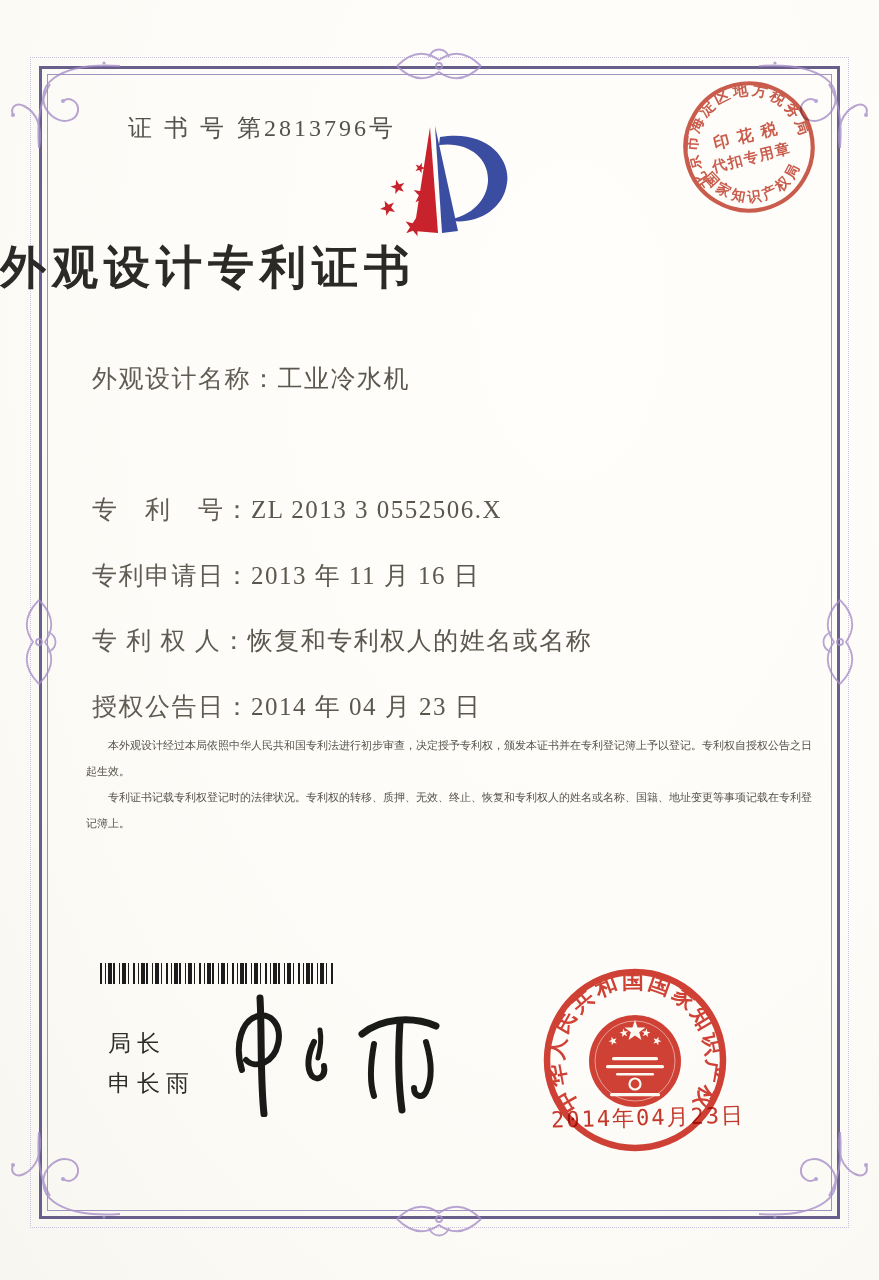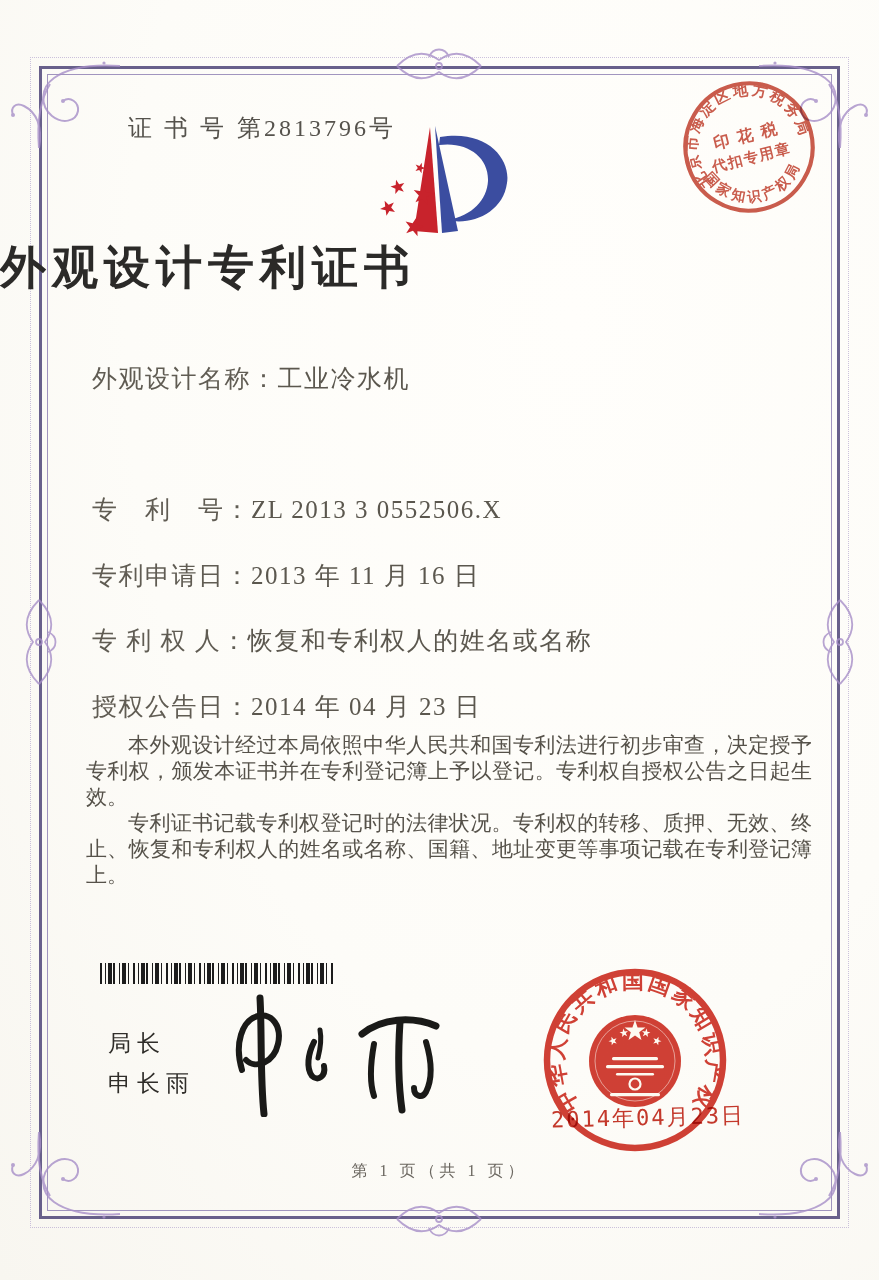--- a/index.html
+++ b/index.html
@@ -27,21 +27,21 @@
   .cert-no{position:absolute;left:82px;top:112px;font-size:24px;letter-spacing:3px;color:#55524c;margin-left:46px;}
   .cert-no .num{margin-left:10px;}
   .logo{position:absolute;left:357px;top:121px;width:160px;height:118px;}
   .title{position:absolute;left:0;right:0;top:237px;text-align:left;font-size:46px;
          font-weight:600;letter-spacing:6px;color:#2b2a28;}
   
   .field{position:absolute;left:92px;font-size:25px;letter-spacing:1.5px;color:#5b574e;white-space:nowrap;}
   .f1{top:362px;}.f2{top:428px;}.f3{top:493px;}.f4{top:559px;}.f5{top:624px;}.f6{top:690px;}
   .field .lab{color:#605c53;}
   
-  .body-text{position:absolute;left:86px;top:732px;width:726px;font-size:21px;line-height:26px;
+  .body-text{position:absolute;left:86px;top:732px;width:726px;font-size:11px;line-height:26px;
              text-align:justify;color:#56524a;}
   .body-text p{margin:0;text-indent:2em;}
   
   .barcode{position:absolute;left:100px;top:963px;width:236px;height:21px;
     background:repeating-linear-gradient(90deg,
       #1c1c1c 0 2px,transparent 2px 5px,#1c1c1c 5px 6px,transparent 6px 8px,
       #1c1c1c 8px 12px,transparent 12px 13px,#1c1c1c 13px 15px,transparent 15px 19px,
       #1c1c1c 19px 20px,transparent 20px 22px,#1c1c1c 22px 26px,transparent 26px 28px,
       #1c1c1c 28px 29px,transparent 29px 33px);
   }
@@ -197,15 +197,14 @@
     <text font-size="14.5" font-weight="bold" fill="#c44b3a" letter-spacing="2.5" font-family="'Liberation Serif','DejaVu Serif',serif">
       <textPath href="#taxTopArc">北京市海淀区地方税务局</textPath>
     </text>
     <text font-size="13.5" font-weight="bold" fill="#c44b3a" letter-spacing="3" font-family="'Liberation Serif','DejaVu Serif',serif">
       <textPath href="#taxBotArc">国家知识产权局</textPath>
     </text>
     <text x="70" y="64" text-anchor="middle" font-size="15.5" font-weight="bold" fill="#c44b3a" letter-spacing="2" font-family="'Liberation Serif','DejaVu Serif',serif">印 花 税</text>
     <text x="70" y="85" text-anchor="middle" font-size="14" font-weight="bold" fill="#c44b3a" letter-spacing="1.5" font-family="'Liberation Serif','DejaVu Serif',serif">代扣专用章</text>
   </svg>
 
-  <div class="footer">第 1 页（共 1 页）</div>
 
 </div>
 
 </body></html>

